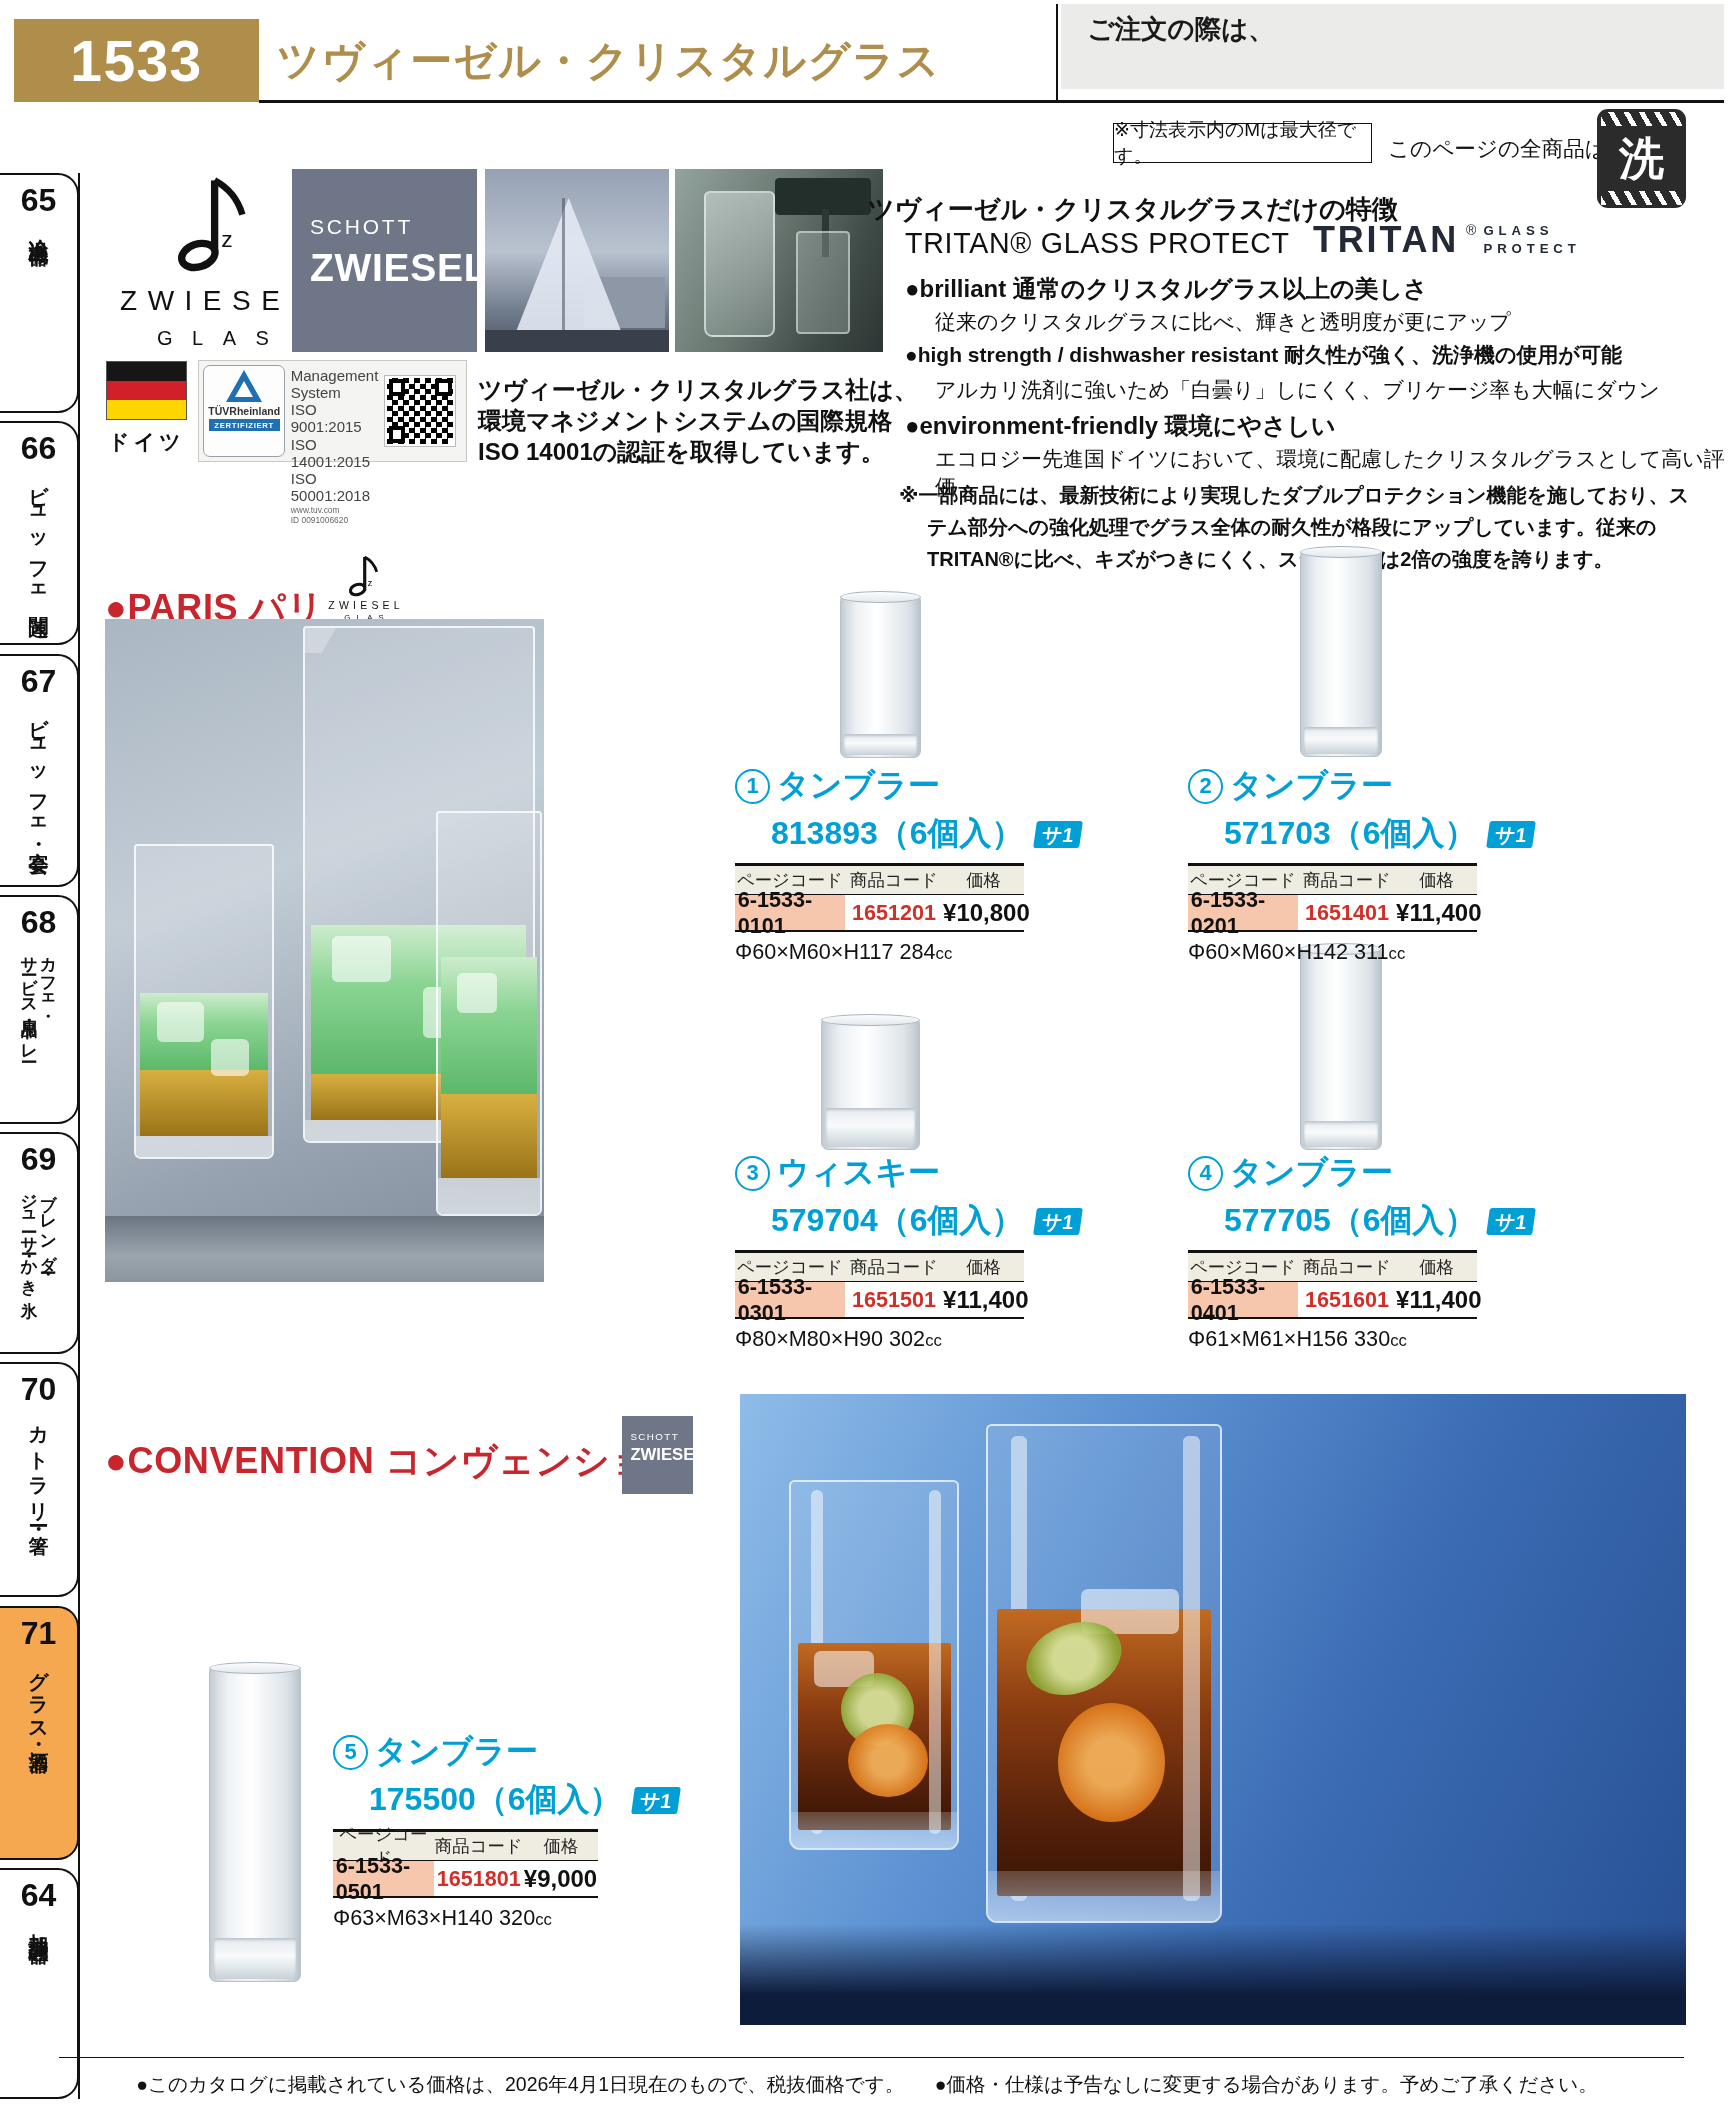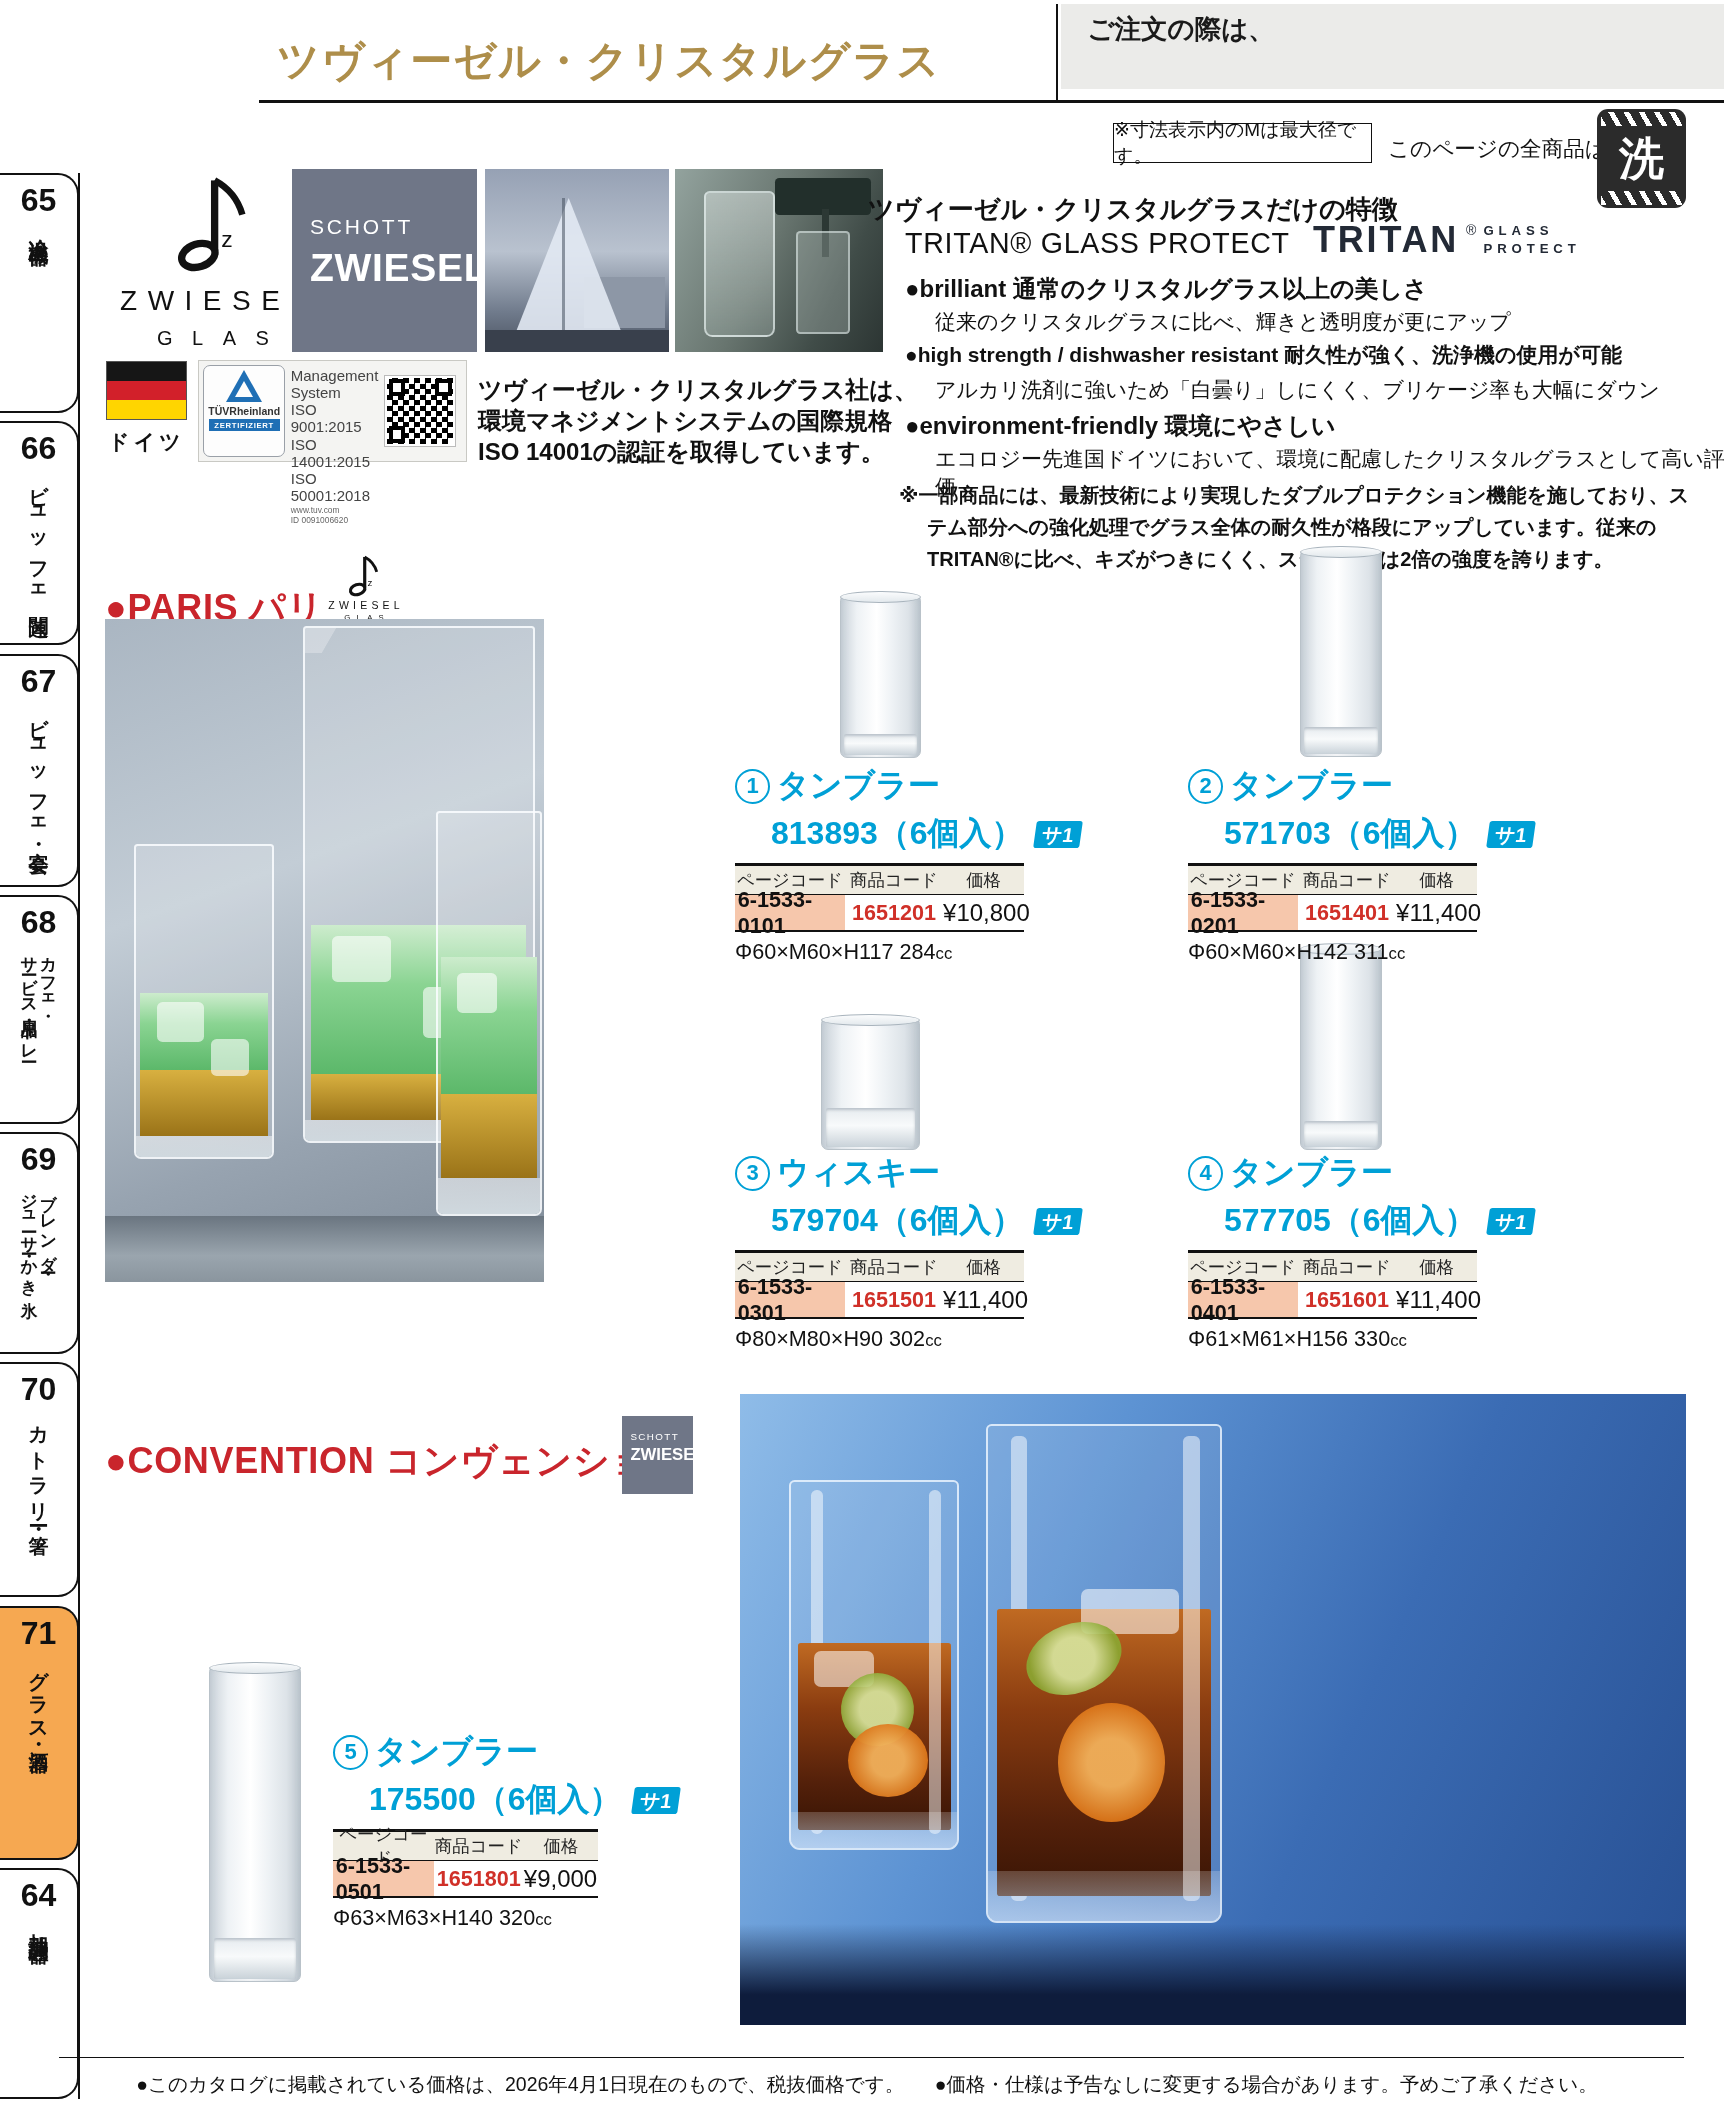--- a/index.html
+++ b/index.html
@@ -138,21 +138,21 @@
             border-radius:2.8px; transform:skewX(-8deg); line-height:1; flex:0 0 auto; }
   .ptable { width:289px; border-top:3.5px solid #111; border-bottom:2.8px solid #111; background:#fff; }
   .ptable .hrow { display:flex; background:#efece1; height:29px; align-items:center; font-size:17.4px;
                   border-bottom:1.4px solid #111; color:#222; }
   .ptable .drow { display:flex; height:35px; align-items:center; }
   .c1 { width:38%; } .c2 { width:34%; } .c3 { width:28%; }
   .hrow .c1, .hrow .c2 { text-align:center; } .hrow .c3 { text-align:center; }
   .drow .c1 { background:#f6c7ac; height:100%; display:flex; align-items:center; padding-left:2.8px;
               font-size:21.6px; font-weight:700; }
   .drow .c2 { color:#d03028; font-size:21.6px; font-weight:700; text-align:center; }
-  .drow .c3 { font-size:24px; font-weight:400; text-align:right; padding-right:2.8px; }
+  .drow .c3 { font-size:24px; font-weight:700; text-align:right; padding-right:2.8px; }
   .dims { margin-top:7px; font-size:21.6px; }
   .dims .unit { font-size:16.7px; }
 
   
   .conv-photo { left:740px; top:1394px; width:946px; height:631px;
                 background:linear-gradient(115deg,#8fbce8 0%,#5d93d3 32%,#3b6cb4 62%,#274f92 100%); }
   .cv-surface { position:absolute; left:0; right:0; bottom:0; height:16%;
                 background:linear-gradient(rgba(14,28,60,0),#0e1c3c 70%); }
   .cv-glass { position:absolute; border:2.1px solid rgba(240,248,255,.8); border-radius:5.6px 5.6px 11px 11px;
               background:rgba(255,255,255,.10); overflow:hidden; }
@@ -180,20 +180,23 @@
   
   .footer-rule { left:59px; top:2057px; width:1625px; height:1.4px; background:#111; }
   .footer-text { left:0; top:2071px; width:1734px; text-align:center; font-size:19.5px; }
   .footer-text span { margin:0 12.5px; }
 </style>
 </head>
 <body>
 
 <div id="page">
 
+  <div class="abs gold-box">
+    <span>1533</span>
+  </div>
   <div class="abs page-title">ツヴィーゼル・クリスタルグラス</div>
   <div class="abs header-rule"></div>
   <div class="abs order-vline"></div>
   <div class="abs order-box">
     <div class="order-l1">ご注文の際は、</div>
   </div>
   <div class="abs dim-note">※寸法表示内のMは最大径です。</div>
   <div class="abs all-products">このページの全商品は</div>
   <div class="abs wash">
     <i class="t"></i>

